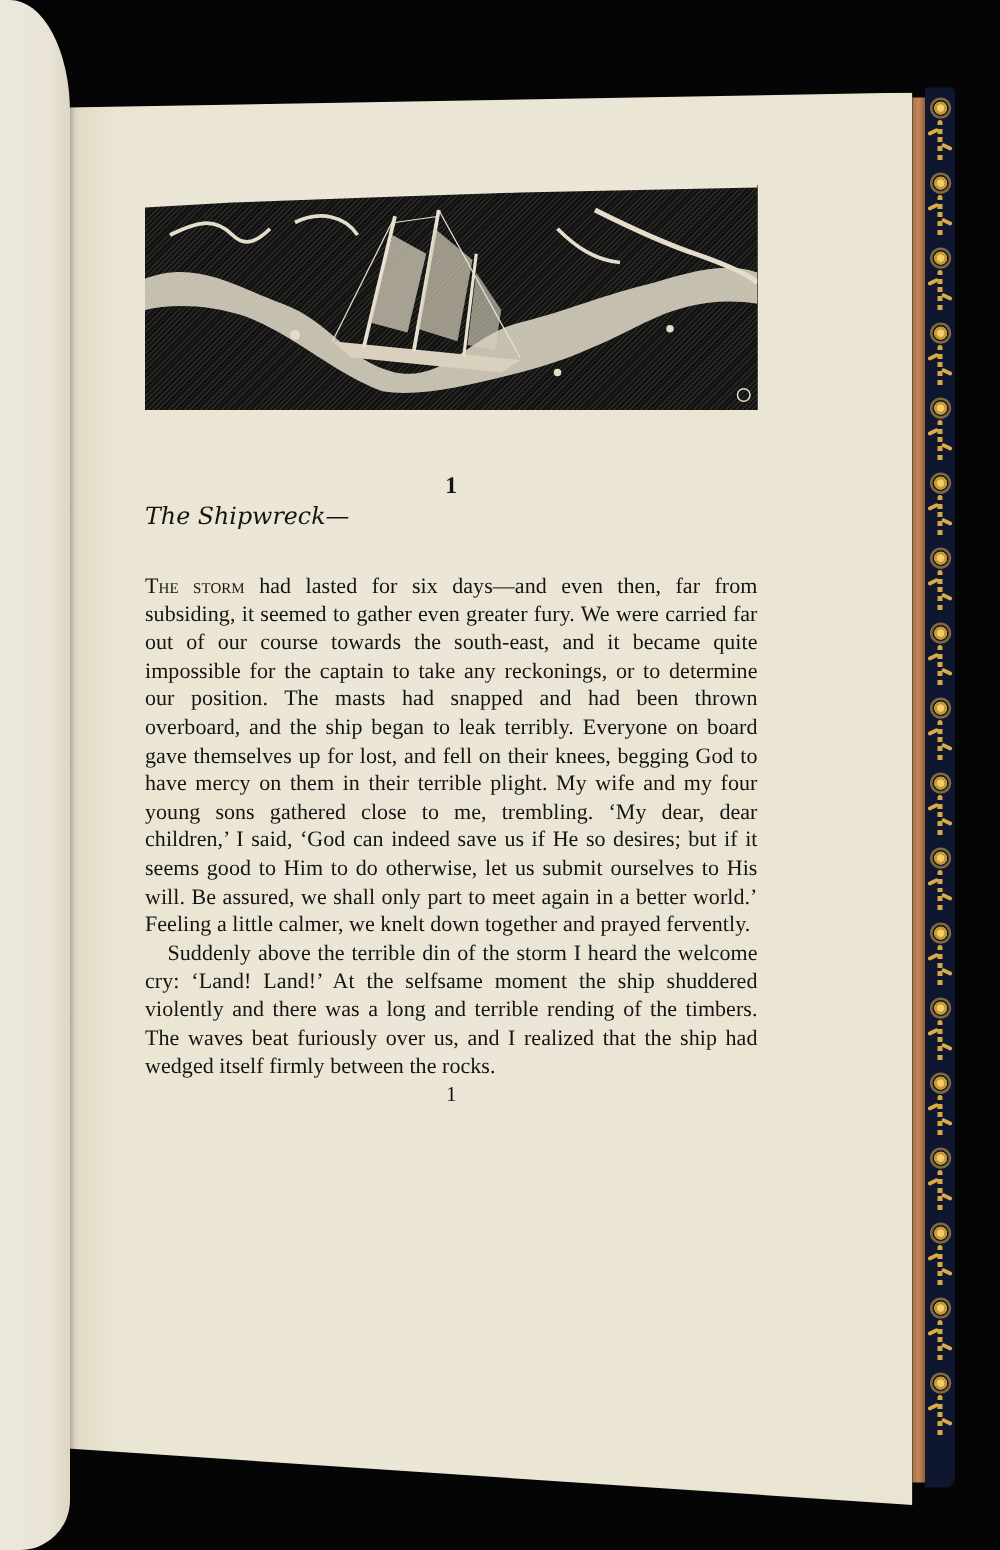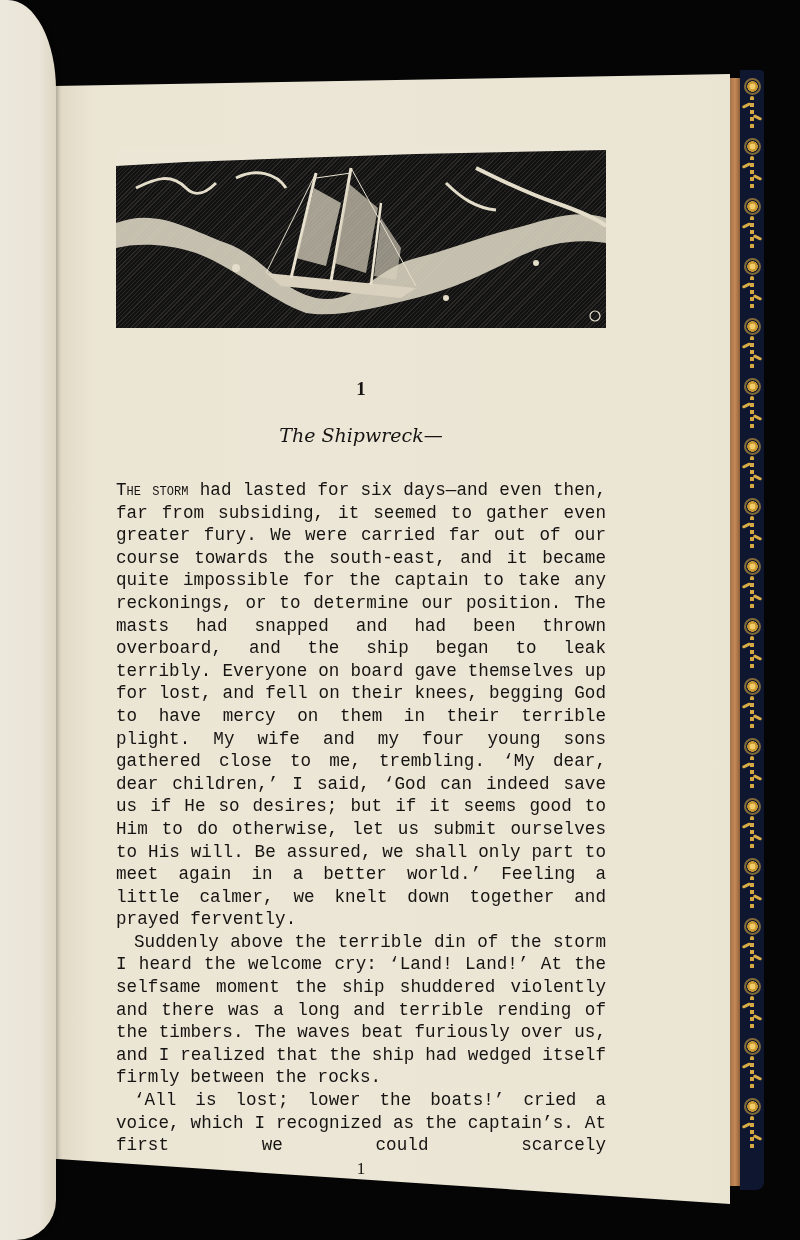--- a/index.html
+++ b/index.html
@@ -70,28 +70,28 @@
         repeating-linear-gradient(135deg, #121212 0 2px, #2c2a27 2px 3px),
         #111;
       overflow: hidden;
     }
     .illustration svg { position: absolute; left: 0; top: 0; }
     .chapter-number {
       text-align: center; font-weight: bold; font-size: 19px;
       margin-top: 50px; height: 22px;
     }
     .chapter-title {
-      text-align: center; font-style: italic; font-size: 21px; line-height: 27px;
-      margin-top: 22px; font-family: "DejaVu Serif", serif; font-size: 19px;
+      text-align: left; font-style: italic; font-size: 21px; line-height: 27px;
+      font-family: "DejaVu Serif", serif; font-size: 19px;
     }
     .body-text {
       margin-top: 30px; font-size: 17.6px; line-height: 22.6px;
       text-align: justify; letter-spacing: 0.05px;
     }
-    .body-text p { margin: 0; text-indent: 0; font-family: Liberation Mono, monospace; }
+    .body-text p { margin: 0; text-indent: 0; }
     .body-text p.indent { text-indent: 18px; }
     .small-caps { font-variant: small-caps; }
     .page-number {
       text-align: center; font-size: 17px; margin-top: 2px;
     }
   </style>
 </head>
 <body>
 
 <div class="left-page"></div>
@@ -213,17 +213,16 @@
 
   <div class="chapter-number">1</div>
 
   <div class="chapter-title">
     <div>The Shipwreck—</div>
   </div>
 
   <div class="body-text">
     <p><span class="small-caps">The storm</span><span> had lasted for six days—and even then, far from subsiding, it seemed to gather even greater fury.  We were carried far out of our course towards the south-east, and it became quite impossible for the captain to take any reckonings, or to determine our position.  The masts had snapped and had been thrown overboard, and the ship began to leak terribly.  Everyone on board gave themselves up for lost, and fell on their knees, begging God to have mercy on them in their terrible plight.  My wife and my four young sons gathered close to me, trembling.  ‘My dear, dear children,’ I said, ‘God can indeed save us if He so desires; but if it seems good to Him to do otherwise, let us submit ourselves to His will.  Be assured, we shall only part to meet again in a better world.’  Feeling a little calmer, we knelt down together and prayed fervently.</span></p>
     <p class="indent">Suddenly above the terrible din of the storm I heard the welcome cry: ‘Land!  Land!’  At the selfsame moment the ship shuddered violently and there was a long and terrible rending of the timbers.  The waves beat furiously over us, and I realized that the ship had wedged itself firmly between the rocks.</p>
-    <p class="indent" style="text-align-last: justify;">‘All is lost; lower the boats!’ cried a voice, which I recognized as the captain’s.  At first we could scarcely</p>
   </div>
 
   <div class="page-number">1</div>
 </div>
 
 </body></html>

